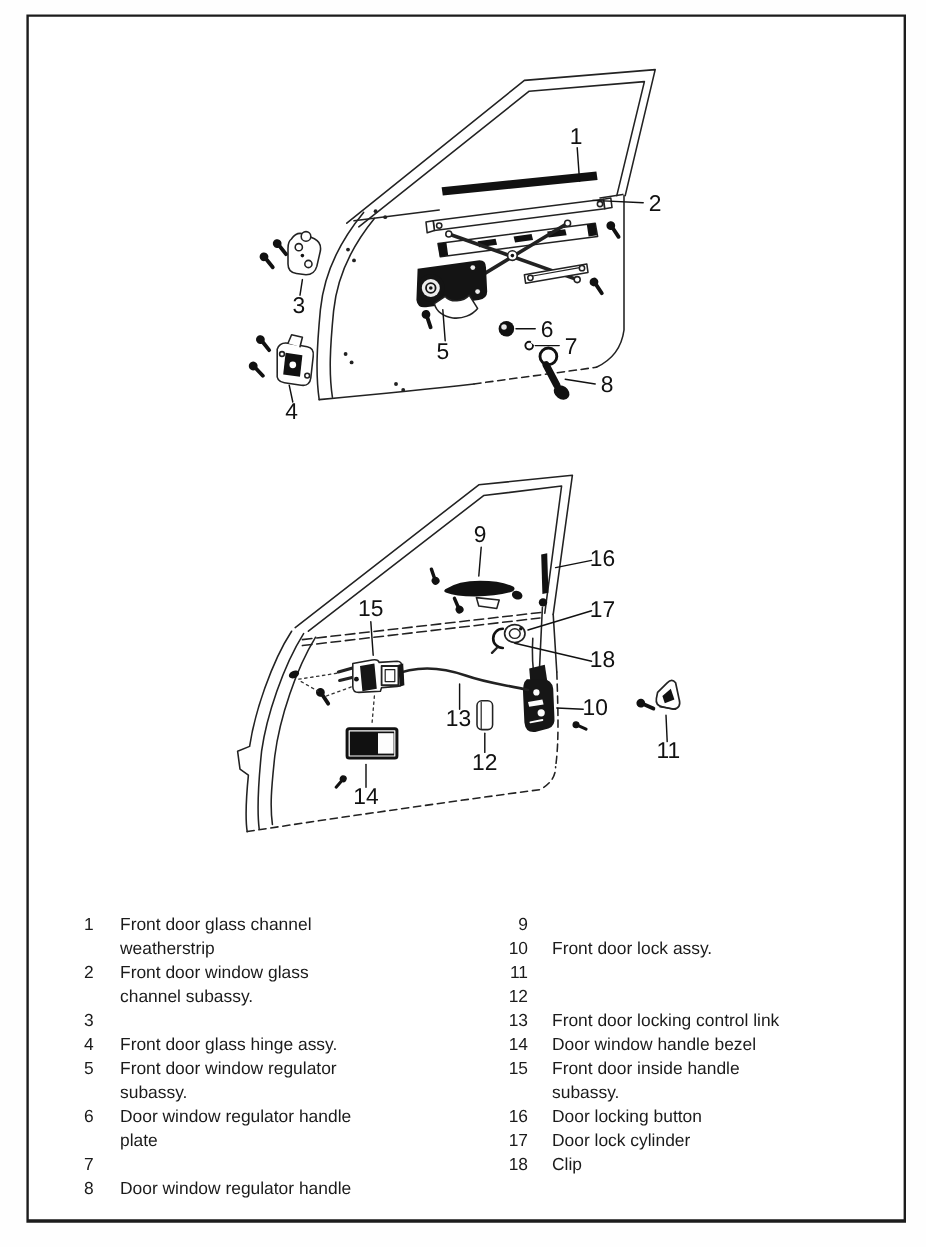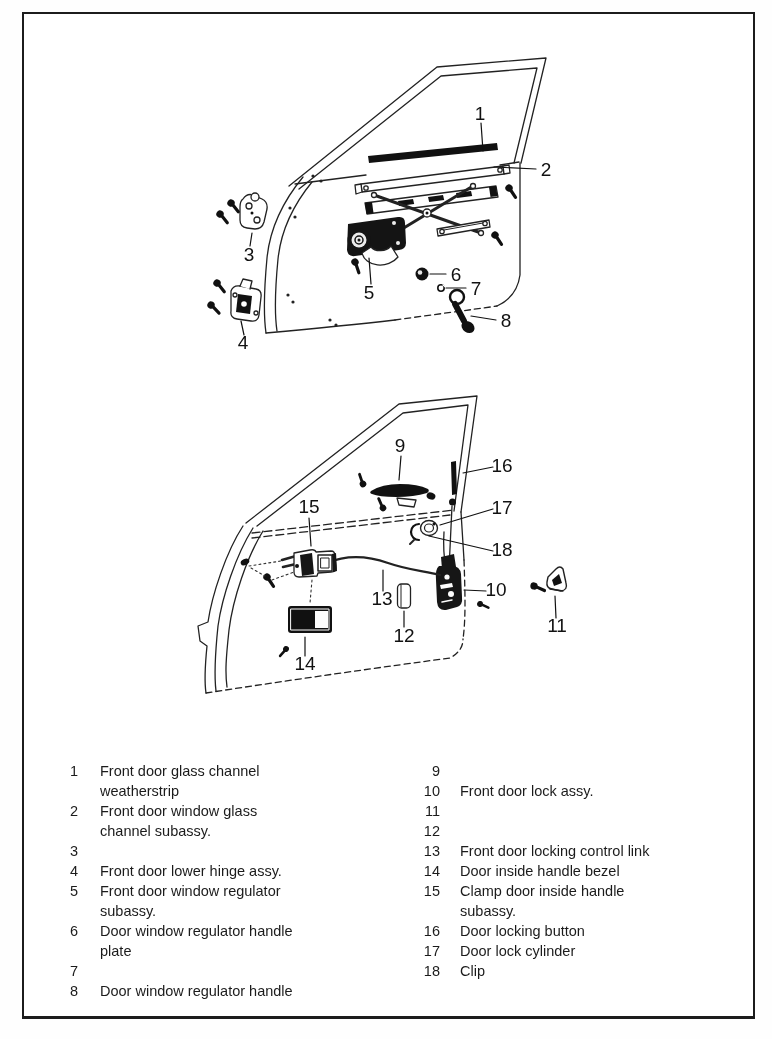--- a/index.html
+++ b/index.html
@@ -312,21 +312,21 @@
         <span class="legend-text">Front door window glass
 channel subassy.</span>
       </div>
 
       <div class="legend-item">
         <span class="legend-num">3</span>
       </div>
 
       <div class="legend-item">
         <span class="legend-num">4</span>
-        <span class="legend-text">Front door lower hinge assy.</span>
+        <span class="legend-text">Front door glass hinge assy.</span>
       </div>
 
       <div class="legend-item">
         <span class="legend-num">5</span>
         <span class="legend-text">Front door window regulator
 subassy.</span>
       </div>
 
       <div class="legend-item">
         <span class="legend-num">6</span>
@@ -363,26 +363,26 @@
         <span class="legend-num">12</span>
       </div>
 
       <div class="legend-item">
         <span class="legend-num">13</span>
         <span class="legend-text">Front door locking control link</span>
       </div>
 
       <div class="legend-item">
         <span class="legend-num">14</span>
-        <span class="legend-text">Door inside handle bezel</span>
+        <span class="legend-text">Door window handle bezel</span>
       </div>
 
       <div class="legend-item">
         <span class="legend-num">15</span>
-        <span class="legend-text">Clamp door inside handle
+        <span class="legend-text">Front door inside handle
 subassy.</span>
       </div>
 
       <div class="legend-item">
         <span class="legend-num">16</span>
         <span class="legend-text">Door locking button</span>
       </div>
 
       <div class="legend-item">
         <span class="legend-num">17</span>

